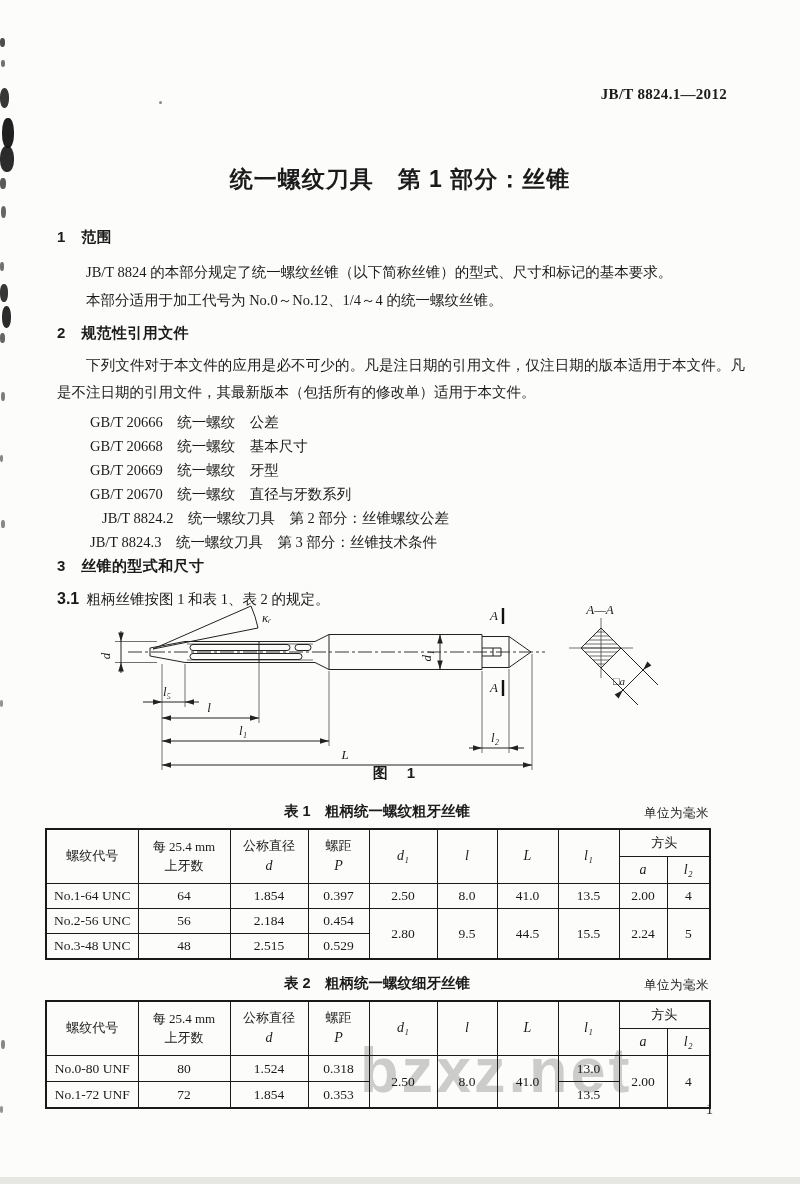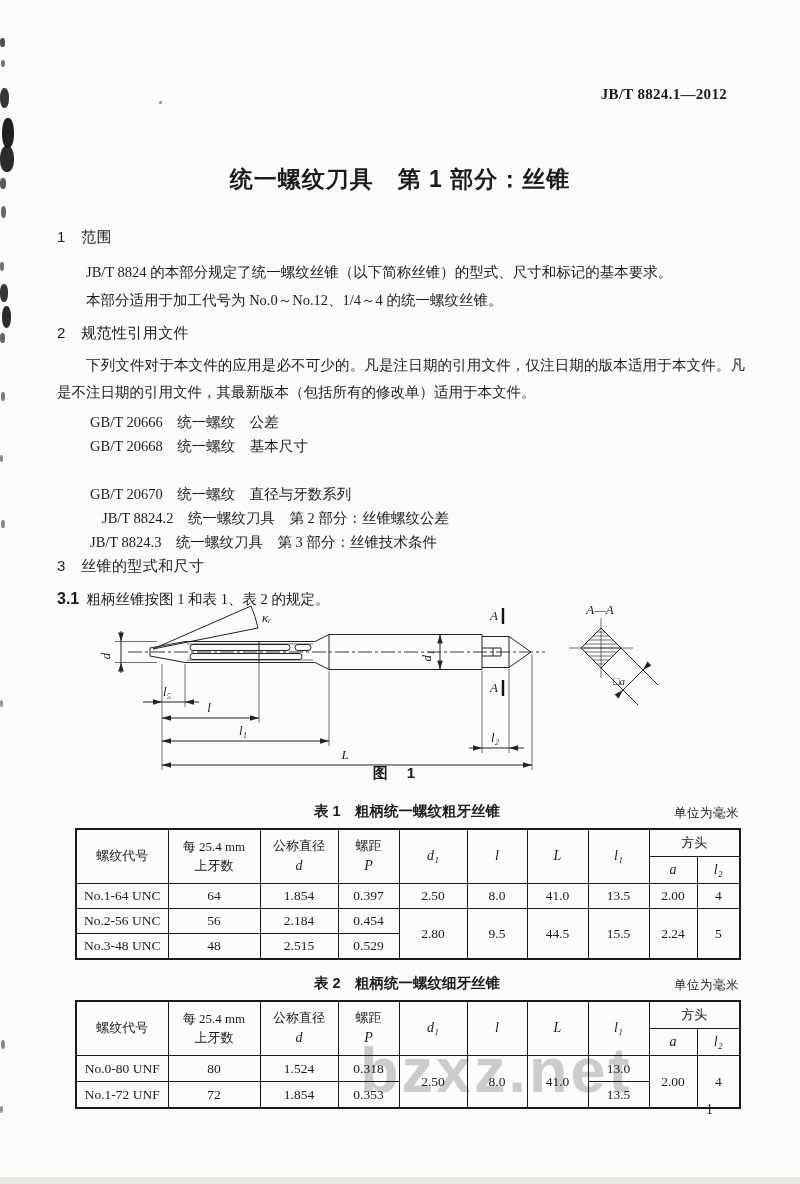--- a/index.html
+++ b/index.html
@@ -11,38 +11,38 @@
   
   .blob{position:absolute;background:#141414;border-radius:45%;}
   .bottom-band{position:absolute;left:0;bottom:0;width:100%;height:7px;background:#e6e6e3;}
   .speck{position:absolute;background:#8a8a8a;border-radius:50%;}
   
   .doc-number{position:absolute;top:86px;right:73px;font-size:15px;font-weight:bold;letter-spacing:.3px;}
   .doc-title{position:absolute;top:164px;left:0;width:100%;text-align:center;
     font-family:"Liberation Sans","DejaVu Sans",sans-serif;font-weight:bold;font-size:23px;letter-spacing:1px;}
   
   .h2{position:absolute;left:57px;font-family:"Liberation Sans","DejaVu Sans",sans-serif;
-      font-weight:normal;font-size:15px;letter-spacing:.4px;}
+      font-weight:bold;font-size:15px;letter-spacing:.4px;}
   .para{position:absolute;left:57px;width:688px;font-size:14.5px;line-height:27px;text-align:justify;}
   .ind{text-indent:2em;}
   .ref{position:absolute;left:90px;width:650px;font-size:14.5px;}
   .num-bold{font-family:"Liberation Sans","DejaVu Sans",sans-serif;font-weight:bold;font-size:16px;}
   
   .fig-svg{position:absolute;left:95px;top:598px;}
   .fig-caption{position:absolute;left:95px;top:764px;width:600px;text-align:center;
     font-family:"Liberation Sans","DejaVu Sans",sans-serif;font-weight:bold;font-size:15px;letter-spacing:2px;}
   svg text{font-family:"Liberation Serif","DejaVu Serif",serif;font-style:italic;font-size:13px;fill:#1b1b1b;}
   svg .small{font-size:11px;}
   .ln{stroke:#222;stroke-width:1;fill:none;}
   .thin{stroke:#333;stroke-width:.7;fill:none;}
   .thick{stroke:#111;stroke-width:2.4;fill:none;}
   .cl{stroke:#222;stroke-width:.9;fill:none;stroke-dasharray:14 3 3 3;}
   .ar{fill:#222;stroke:none;}
   
-  .tblwrap{position:absolute;left:75px;width:664px;}
+  .tblwrap{position:absolute;left:45px;width:664px;}
   .tcap{position:relative;text-align:center;font-family:"Liberation Sans","DejaVu Sans",sans-serif;
         font-weight:bold;font-size:14.5px;height:28px;line-height:22px;}
   .unit{position:absolute;right:0;top:2px;font-family:"Liberation Serif",serif;
         font-weight:normal;font-size:12.5px;letter-spacing:.5px;}
   table{border-collapse:collapse;width:664px;table-layout:fixed;background:transparent;}
   table{border:2px solid #1a1a1a;}
   td,th{border:1px solid #1a1a1a;text-align:center;vertical-align:middle;
         font-size:13.5px;font-weight:normal;padding:0;line-height:1.45;}
   th{font-size:13px;}
   .hrow th{height:26px;}
@@ -89,20 +89,21 @@
   <div class="doc-title">统一螺纹刀具　第 1 部分：丝锥</div>
 
   <div class="h2" style="top:228px;">1　范围</div>
   <div class="para ind" style="top:259px;">JB/T 8824 的本部分规定了统一螺纹丝锥（以下简称丝锥）的型式、尺寸和标记的基本要求。</div>
   <div class="para ind" style="top:287px;">本部分适用于加工代号为 No.0～No.12、1/4～4 的统一螺纹丝锥。</div>
 
   <div class="h2" style="top:324px;">2　规范性引用文件</div>
   <div class="para ind" style="top:352px;">下列文件对于本文件的应用是必不可少的。凡是注日期的引用文件，仅注日期的版本适用于本文件。凡是不注日期的引用文件，其最新版本（包括所有的修改单）适用于本文件。</div>
   <div class="ref" style="top:413px;">GB/T 20666　统一螺纹　公差</div>
   <div class="ref" style="top:437px;">GB/T 20668　统一螺纹　基本尺寸</div>
+  <div class="ref" style="top:461px;">GB/T 20669　统一螺纹　牙型</div>
   <div class="ref" style="top:485px;">GB/T 20670　统一螺纹　直径与牙数系列</div>
   <div class="ref" style="top:509px;margin-left:12px;">JB/T 8824.2　统一螺纹刀具　第 2 部分：丝锥螺纹公差</div>
   <div class="ref" style="top:533px;">JB/T 8824.3　统一螺纹刀具　第 3 部分：丝锥技术条件</div>
 
   <div class="h2" style="top:557px;">3　丝锥的型式和尺寸</div>
   <div class="para" style="top:585px;">
     <span class="num-bold">3.1</span>&nbsp;&nbsp;<span>粗柄丝锥按图 1 和表 1、表 2 的规定。</span>
   </div>
 
   <svg class="fig-svg" width="600" height="195" viewBox="0 0 600 195">

